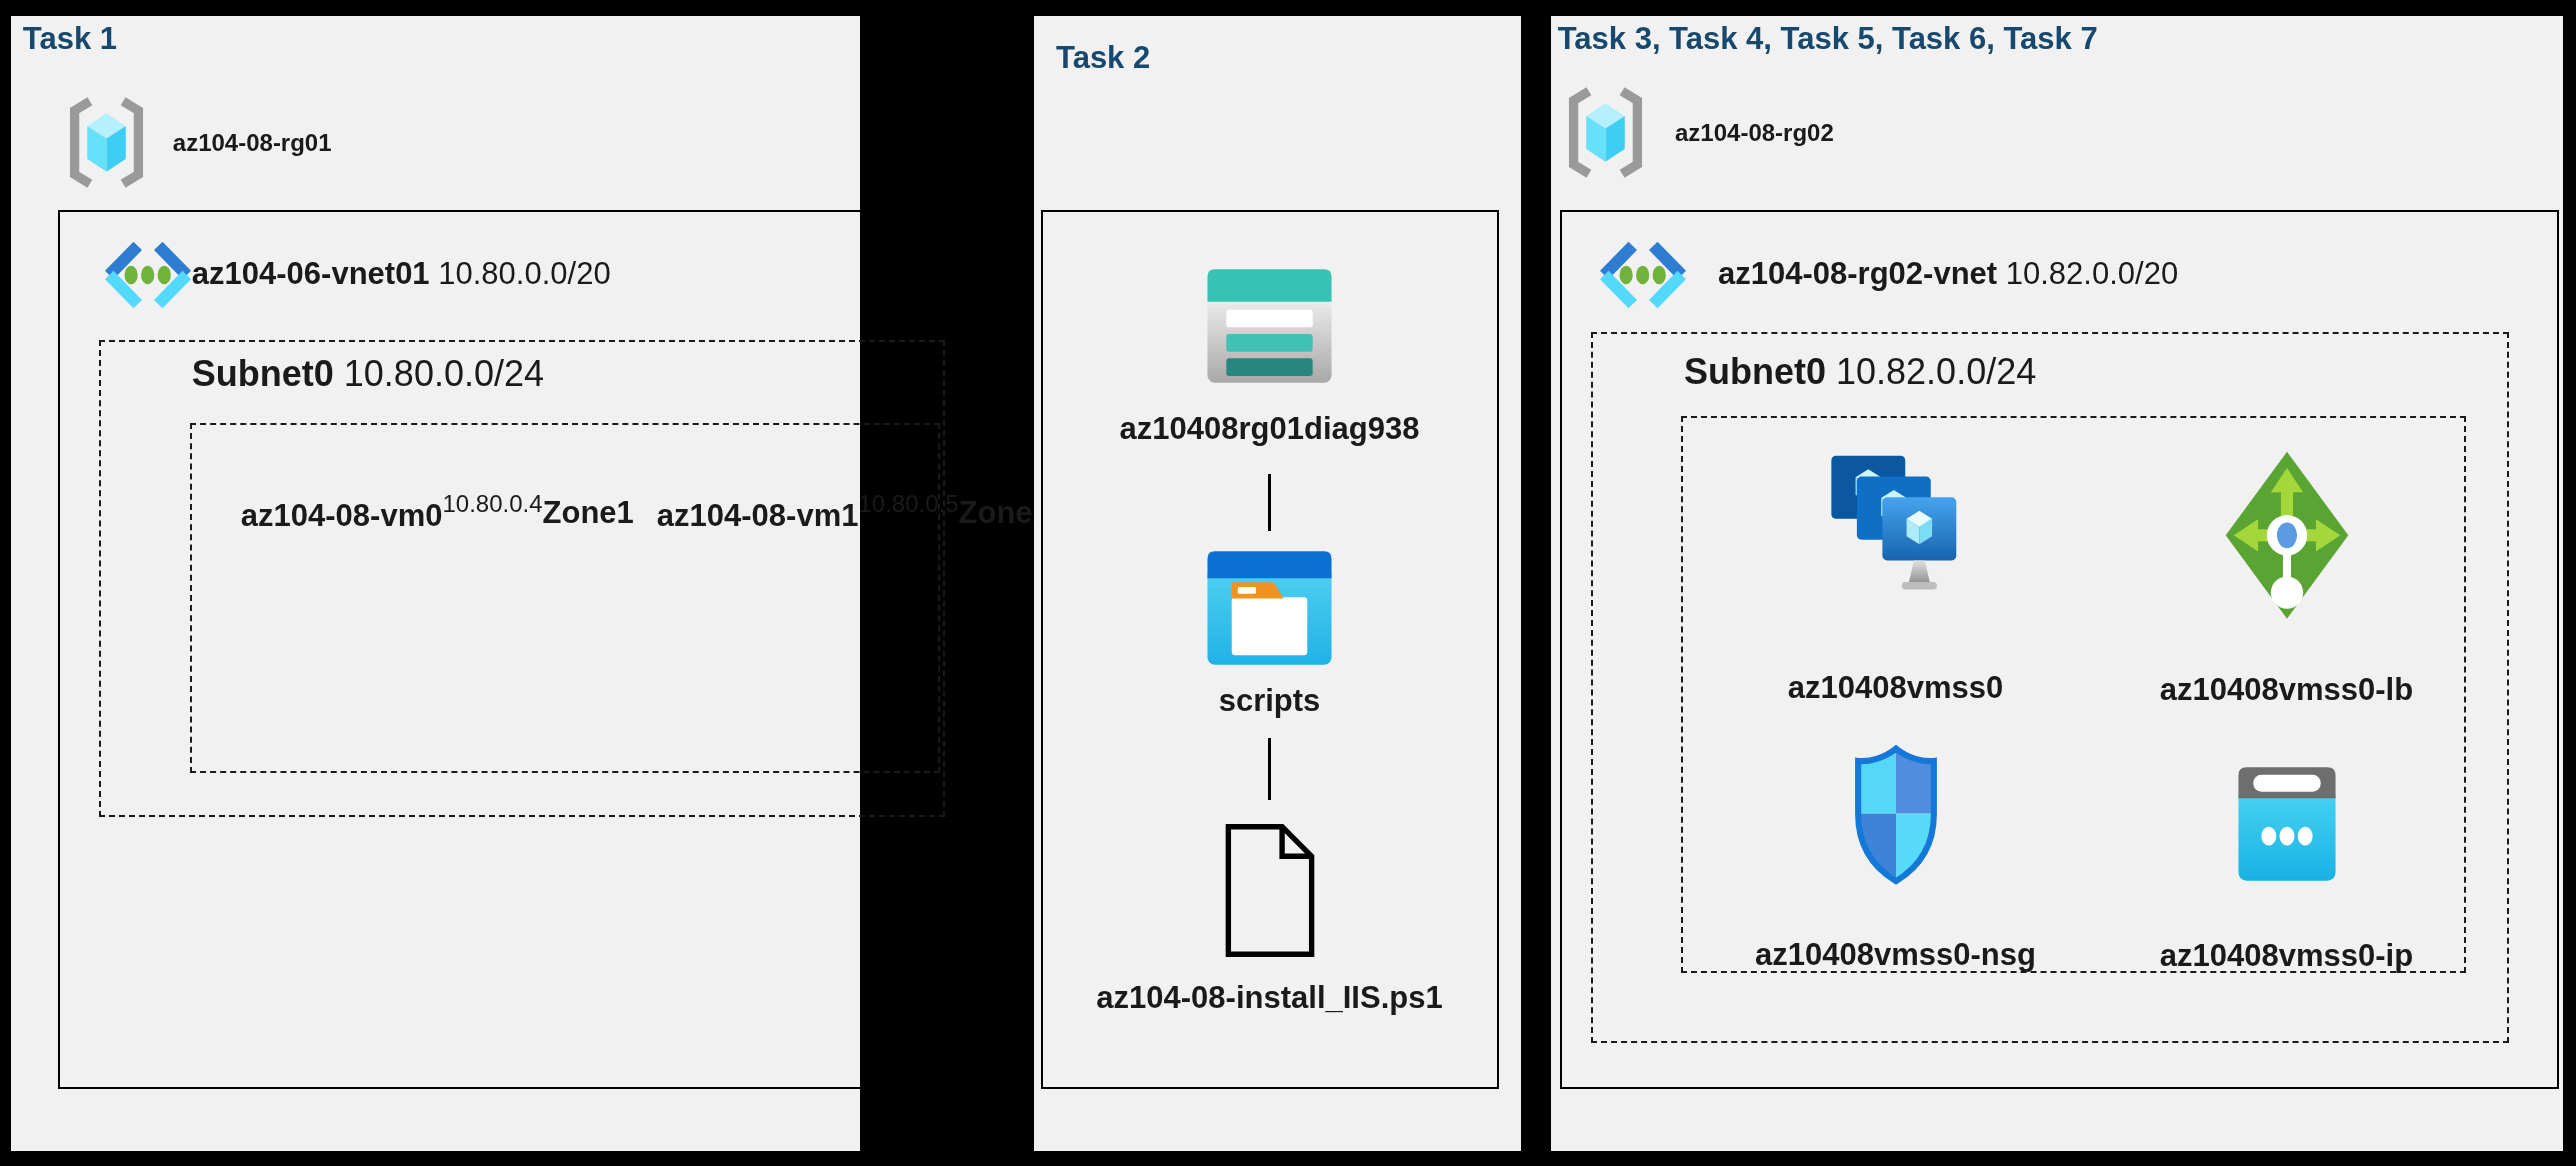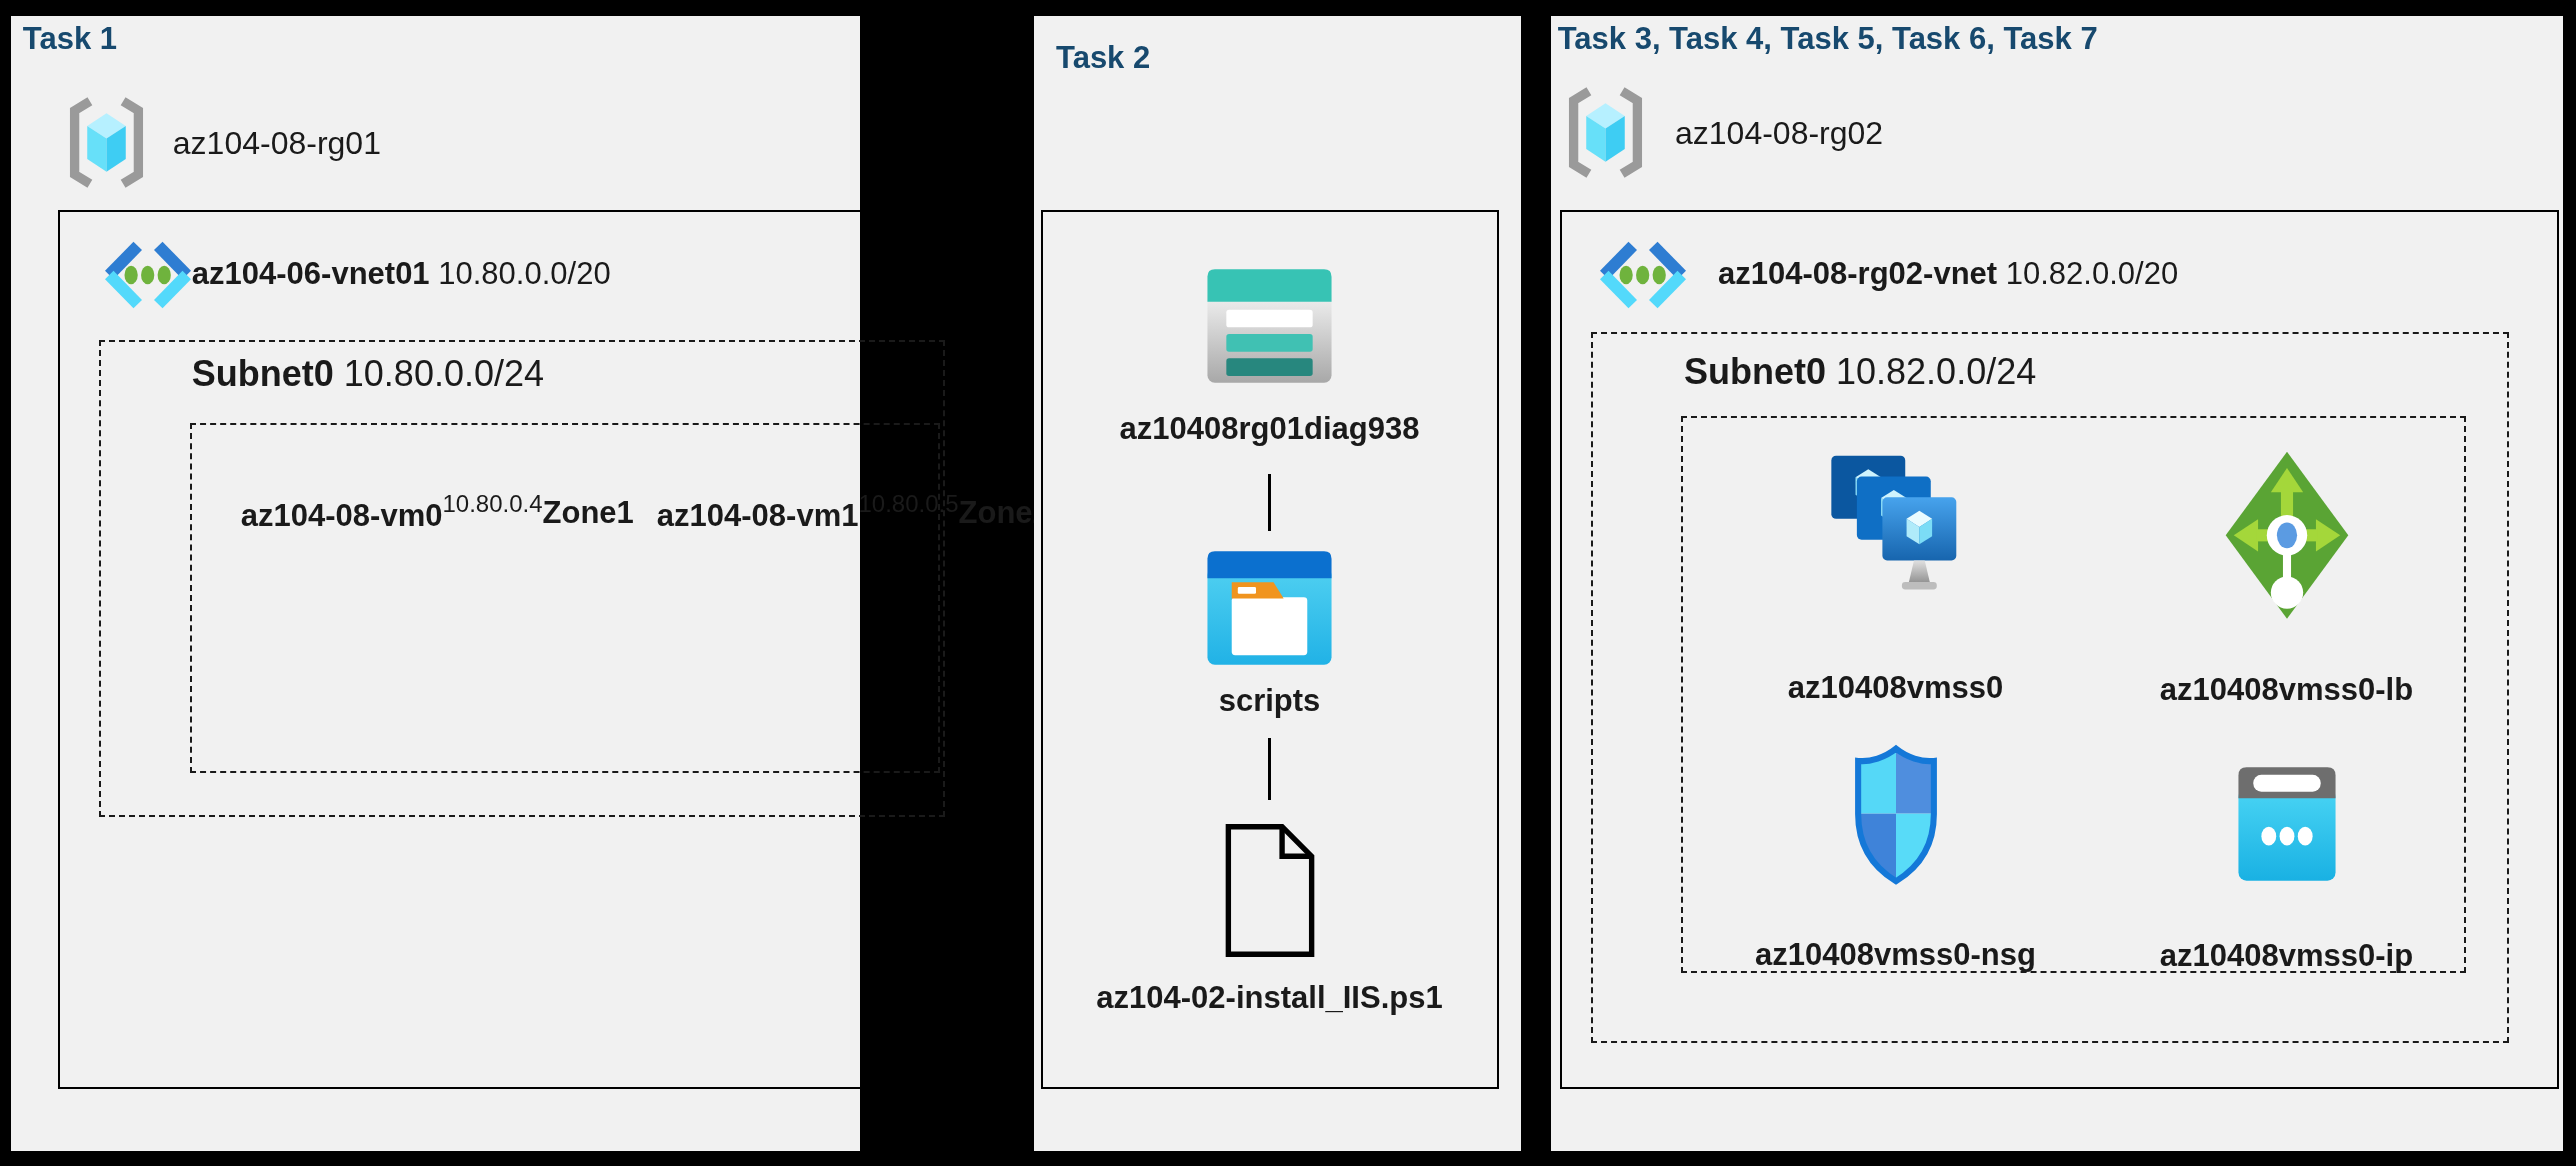--- a/index.html
+++ b/index.html
@@ -4,21 +4,21 @@
 <style>
   html,body{margin:0;padding:0;background:#000;}
   .canvas{position:relative;width:2576px;height:1166px;background:#000;
           font-family:"Liberation Sans",sans-serif;color:#1a1a1a;overflow:hidden;}
   .panel{position:absolute;top:16px;height:1135px;background:#f1f1f1;}
   .panel-title{position:absolute;font-size:31px;font-weight:700;color:#17496e;white-space:nowrap;line-height:38px;}
   .solid-box{position:absolute;border:2.7px solid #000;box-sizing:border-box;}
   .dashed-box{position:absolute;border:2.7px dashed #1a1a1a;box-sizing:border-box;}
   .abs{position:absolute;}
   .res-label{font-size:31px;font-weight:700;white-space:nowrap;line-height:36px;}
-  .rg-label{font-size:32px;font-weight:400;white-space:nowrap;line-height:38px;}
+  .rg-label{font-size:24px;font-weight:700;white-space:nowrap;line-height:38px;}
   .cidr{font-weight:400;}
   .subnet-label{font-size:36px;font-weight:700;white-space:nowrap;line-height:35px;}
   .vm-cell{position:absolute;width:297px;display:flex;flex-direction:row;align-items:center;}
   .vm-name{font-size:31px;font-weight:700;line-height:36px;margin-top:40px;white-space:nowrap;}
   .vm-ip{font-size:24px;font-weight:400;line-height:35px;margin-top:16px;white-space:nowrap;}
   .vm-zone{font-size:31px;font-weight:700;line-height:36px;margin-top:35px;white-space:nowrap;}
   .t2-col{position:absolute;display:flex;flex-direction:column;align-items:center;width:431px;}
   .t2-label{font-size:31px;font-weight:700;line-height:38px;white-space:nowrap;text-align:right;}
   .vline{width:2.7px;background:#000;}
   .t3-cell{position:absolute;width:405px;display:flex;flex-direction:column;align-items:center;gap:16px;}
@@ -151,21 +151,21 @@
         <rect x="47" y="55" width="27" height="10" rx="2" fill="#fff"></rect>
       </svg>
       <div class="t2-label" style="margin-top:16px;">scripts</div>
 
       <div class="vline" style="margin-top:17.5px;height:62px;"></div>
 
       <svg style="margin-top:23px;" width="90" height="135" viewBox="0 0 134 200">
         <path d="M5,5 L85,5 L129,49 L129,195 L5,195 Z" fill="#f1f1f1" stroke="#000" stroke-width="8"></path>
         <path d="M85,5 L85,49 L129,49" fill="none" stroke="#000" stroke-width="8"></path>
       </svg>
-      <div class="t2-label" style="margin-top:21.6px;">az104-02-install_IIS.ps1</div>
+      <div class="t2-label" style="margin-top:21.6px;">az104-08-install_IIS.ps1</div>
     </div>
   </div>
 
   <div class="panel" style="left:1551px;width:1012px;">
     <div class="panel-title" style="left:6.7px;top:4px;">Task 3, Task 4, Task 5, Task 6, Task 7</div>
 
     <svg class="abs" style="left:10.8px;top:70px;" width="87" height="93" viewBox="0 0 130 140">
       <path d="M40,8 L17,22 L17,118 L40,132" fill="none" stroke="#9a9a9a" stroke-width="14"></path>
       <path d="M90,8 L113,22 L113,118 L90,132" fill="none" stroke="#9a9a9a" stroke-width="14"></path>
       <polygon points="65,26 94,45 65,64 36,45" fill="#b6f0ff"></polygon>

